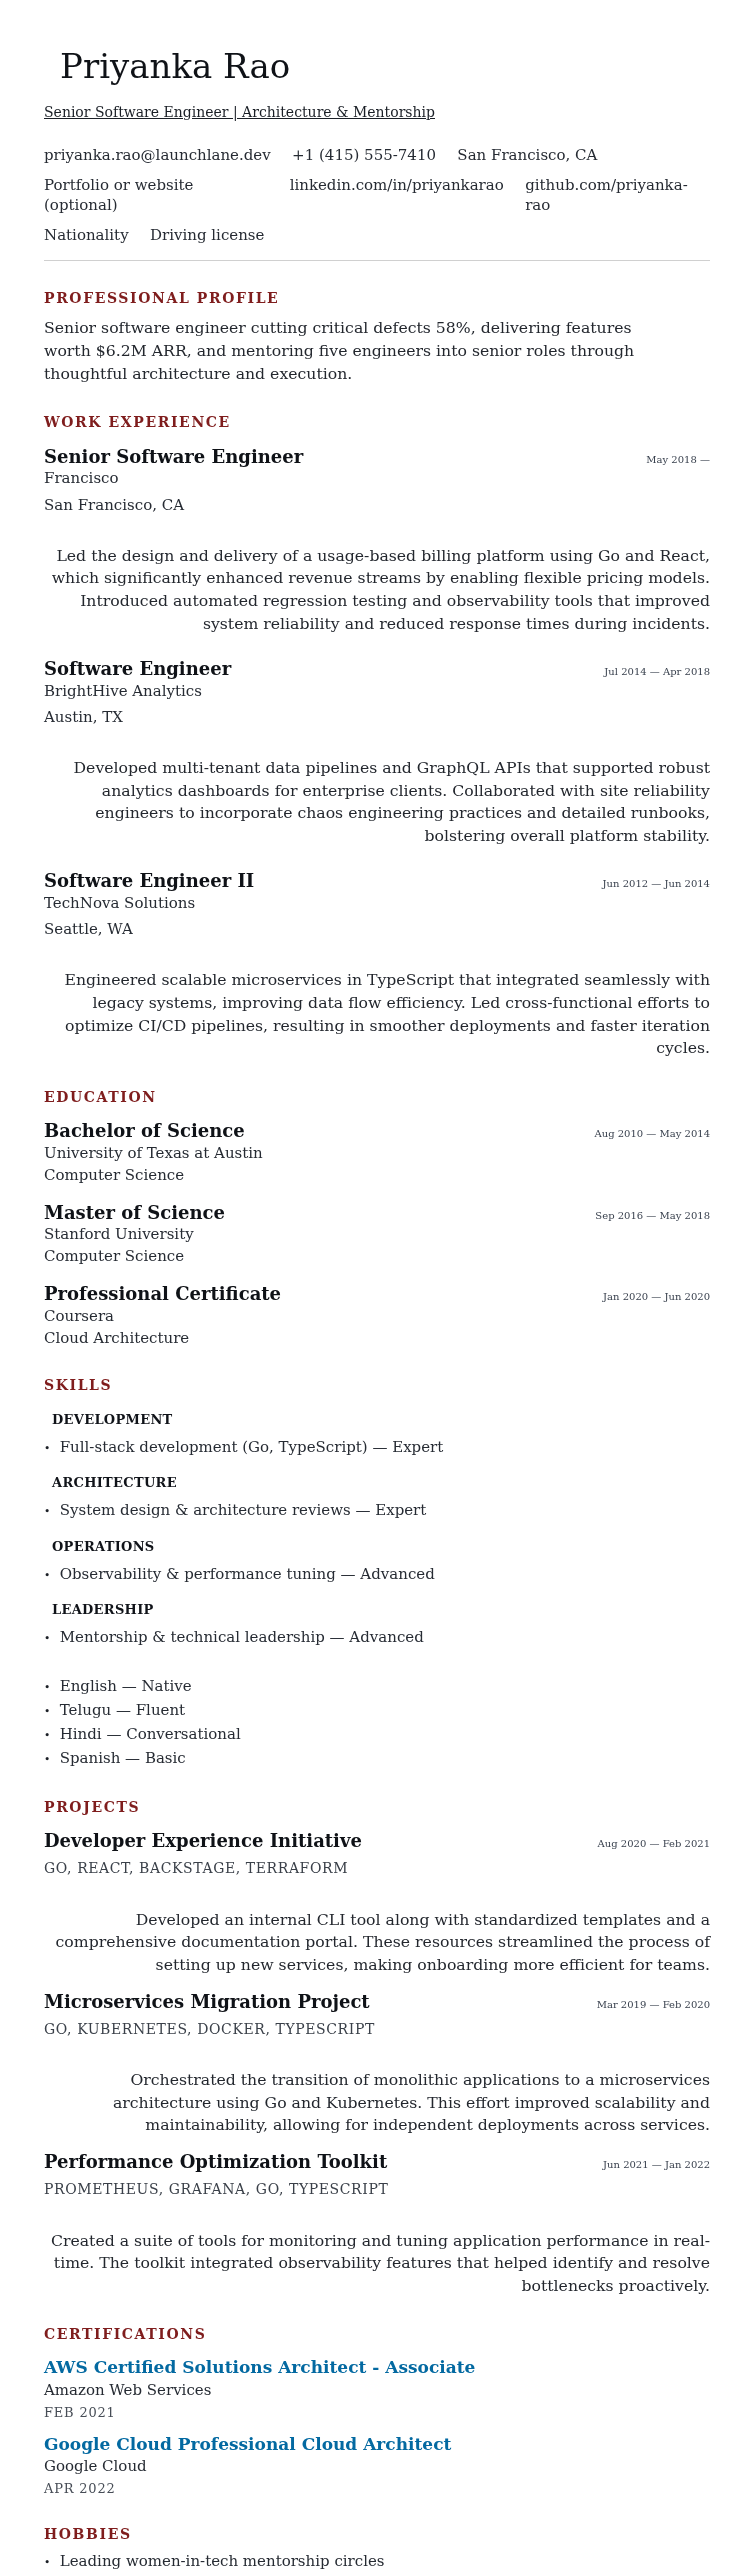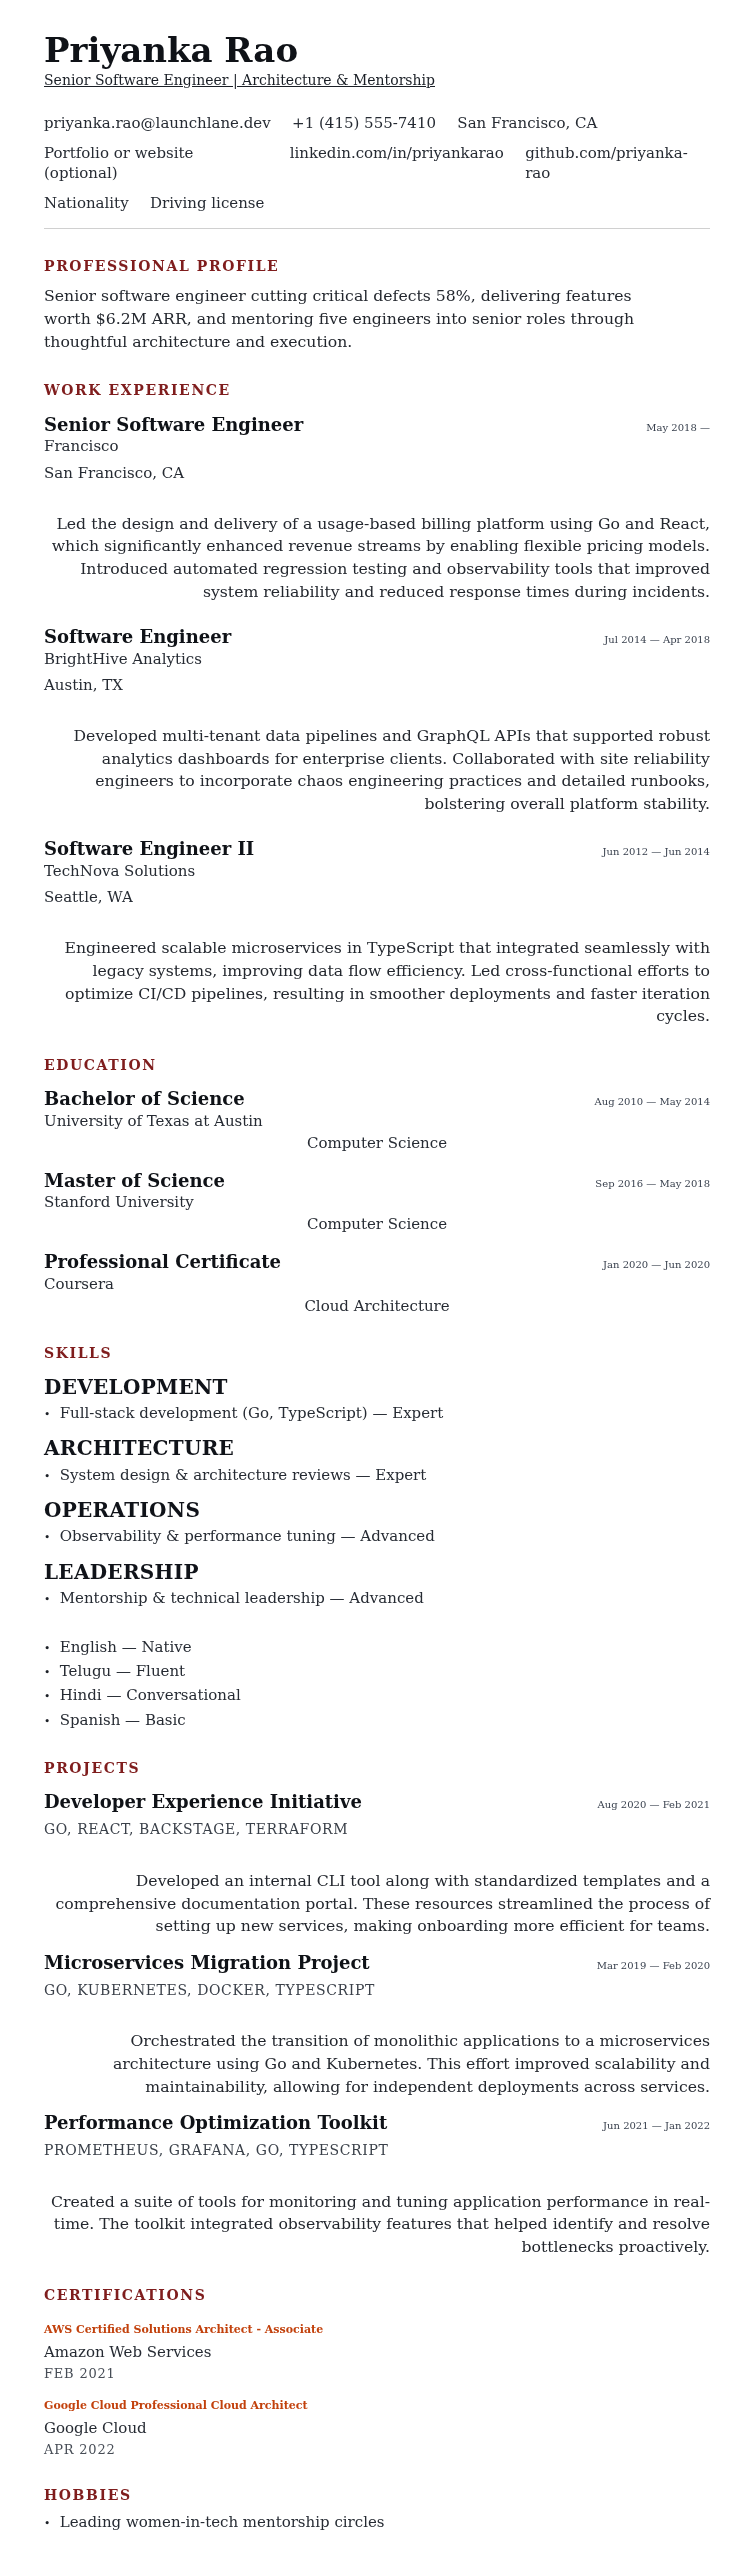--- a/index.html
+++ b/index.html
@@ -1,20 +1,20 @@
 <!DOCTYPE html>
 <html style="font-size:10px"><head>
 <meta charset="utf-8">
 <style>
   html,body{margin:0;padding:0;background:#ffffff;}
   body{font-family:"DejaVu Serif", serif; color:#23272e;}
   .page{width:754px;min-height:2576px;box-sizing:border-box;padding:30px 44px 38px;background:#ffffff;}
 
   
-  .name{font-size:34px;line-height:1.2;margin:0;font-weight:700;color:#0f1217;}
+  .name{font-size:34px;line-height:1.2;margin:16px;font-weight:400;color:#0f1217;}
   .headline{font-size:14px;line-height:1.3;margin-top:0;color:#1a1f26;text-decoration:underline;}
   .contact{margin-top:25px;font-size:15px;color:#262b33;}
   .contact-row{display:flex;gap:21.4px;line-height:19.5px;}
   .contact-row + .contact-row{margin-top:10.7px;}
   .divider{border:none;border-top:0.6px solid #d0d0d0;margin:15px 0 0;}
 
   
   .sec{margin-top:28px;}
   .sec-heading{font-size:14px;font-weight:700;letter-spacing:1.6px;margin:0;color:#7f1d1d;line-height:1.3;}
   .profile-text{font-size:15.7px;line-height:23px;margin:8.8px 0 0;max-width:634px;color:#23272e;}
@@ -24,38 +24,38 @@
   .xp .entry + .entry{margin-top:22.6px;}
   .edu .entry + .entry{margin-top:16.3px;}
   .prj .entry + .entry{margin-top:14px;}
   .entry-head{display:flex;justify-content:space-between;align-items:baseline;gap:13px;}
   .entry-title{font-size:18px;font-weight:700;margin:0;line-height:1.25;color:#0f1217;}
   .date{font-size:10px;color:#39414e;white-space:nowrap;line-height:1.3;}
   .company{font-size:15px;margin-top:1.3px;line-height:19.5px;color:#262b33;}
   .location{font-size:15px;margin-top:7px;line-height:19.5px;color:#262b33;}
   .desc{font-size:15.7px;line-height:22.6px;margin:29.5px 0 0;color:#23272e;text-align:right;}
   .prj .desc{margin-top:31px;}
-  .field{font-size:15px;margin-top:2.5px;line-height:19.5px;color:#262b33;text-align:center;}
+  .field{font-size:15px;margin-top:2.5px;line-height:19.5px;color:#262b33;}
   .tags{font-size:14px;letter-spacing:0.6px;margin-top:7.5px;line-height:17.6px;color:#3a4049;}
 
   
   .skill-group{margin-top:14px;}
-  .skill-group-name{font-size:20px;font-weight:700;letter-spacing:0.3px;margin:0;line-height:21px;color:#101319;}
+  .skill-group-name{font-size:13px;font-weight:700;letter-spacing:0.3px;margin:8px;line-height:21px;color:#101319;}
 
   
   ul.blist{list-style:none;margin:6.3px 0 0;padding:0;font-size:15px;color:#262b33;}
   .lang ul.blist, .hob ul.blist{margin-top:8.8px;}
   ul.blist li{display:flex;gap:9.4px;line-height:19.5px;align-items:baseline;}
   ul.blist li + li{margin-top:3.8px;}
   .bullet{font-size:10.7px;line-height:19.5px;color:#1b1f26;flex:0 0 auto;}
 
   
   .cert{margin-top:14px;}
   .cert + .cert{margin-top:12.6px;}
-  .cert-title{font-size:11px;font-weight:700;margin:0;line-height:21.4px;color:#c2410c;}
+  .cert-title{font-size:17px;font-weight:700;margin:0;line-height:21.4px;color:#0369a1;}
   .issuer{font-size:15px;margin-top:2.5px;line-height:19.5px;color:#262b33;}
   .cert-date{font-size:13px;letter-spacing:0.8px;margin-top:3.1px;line-height:17px;color:#474d56;}
 </style>
 </head>
 <body>
 
 <div class="page">
 
   <header>
     <h1 class="name">Priyanka Rao</h1>

